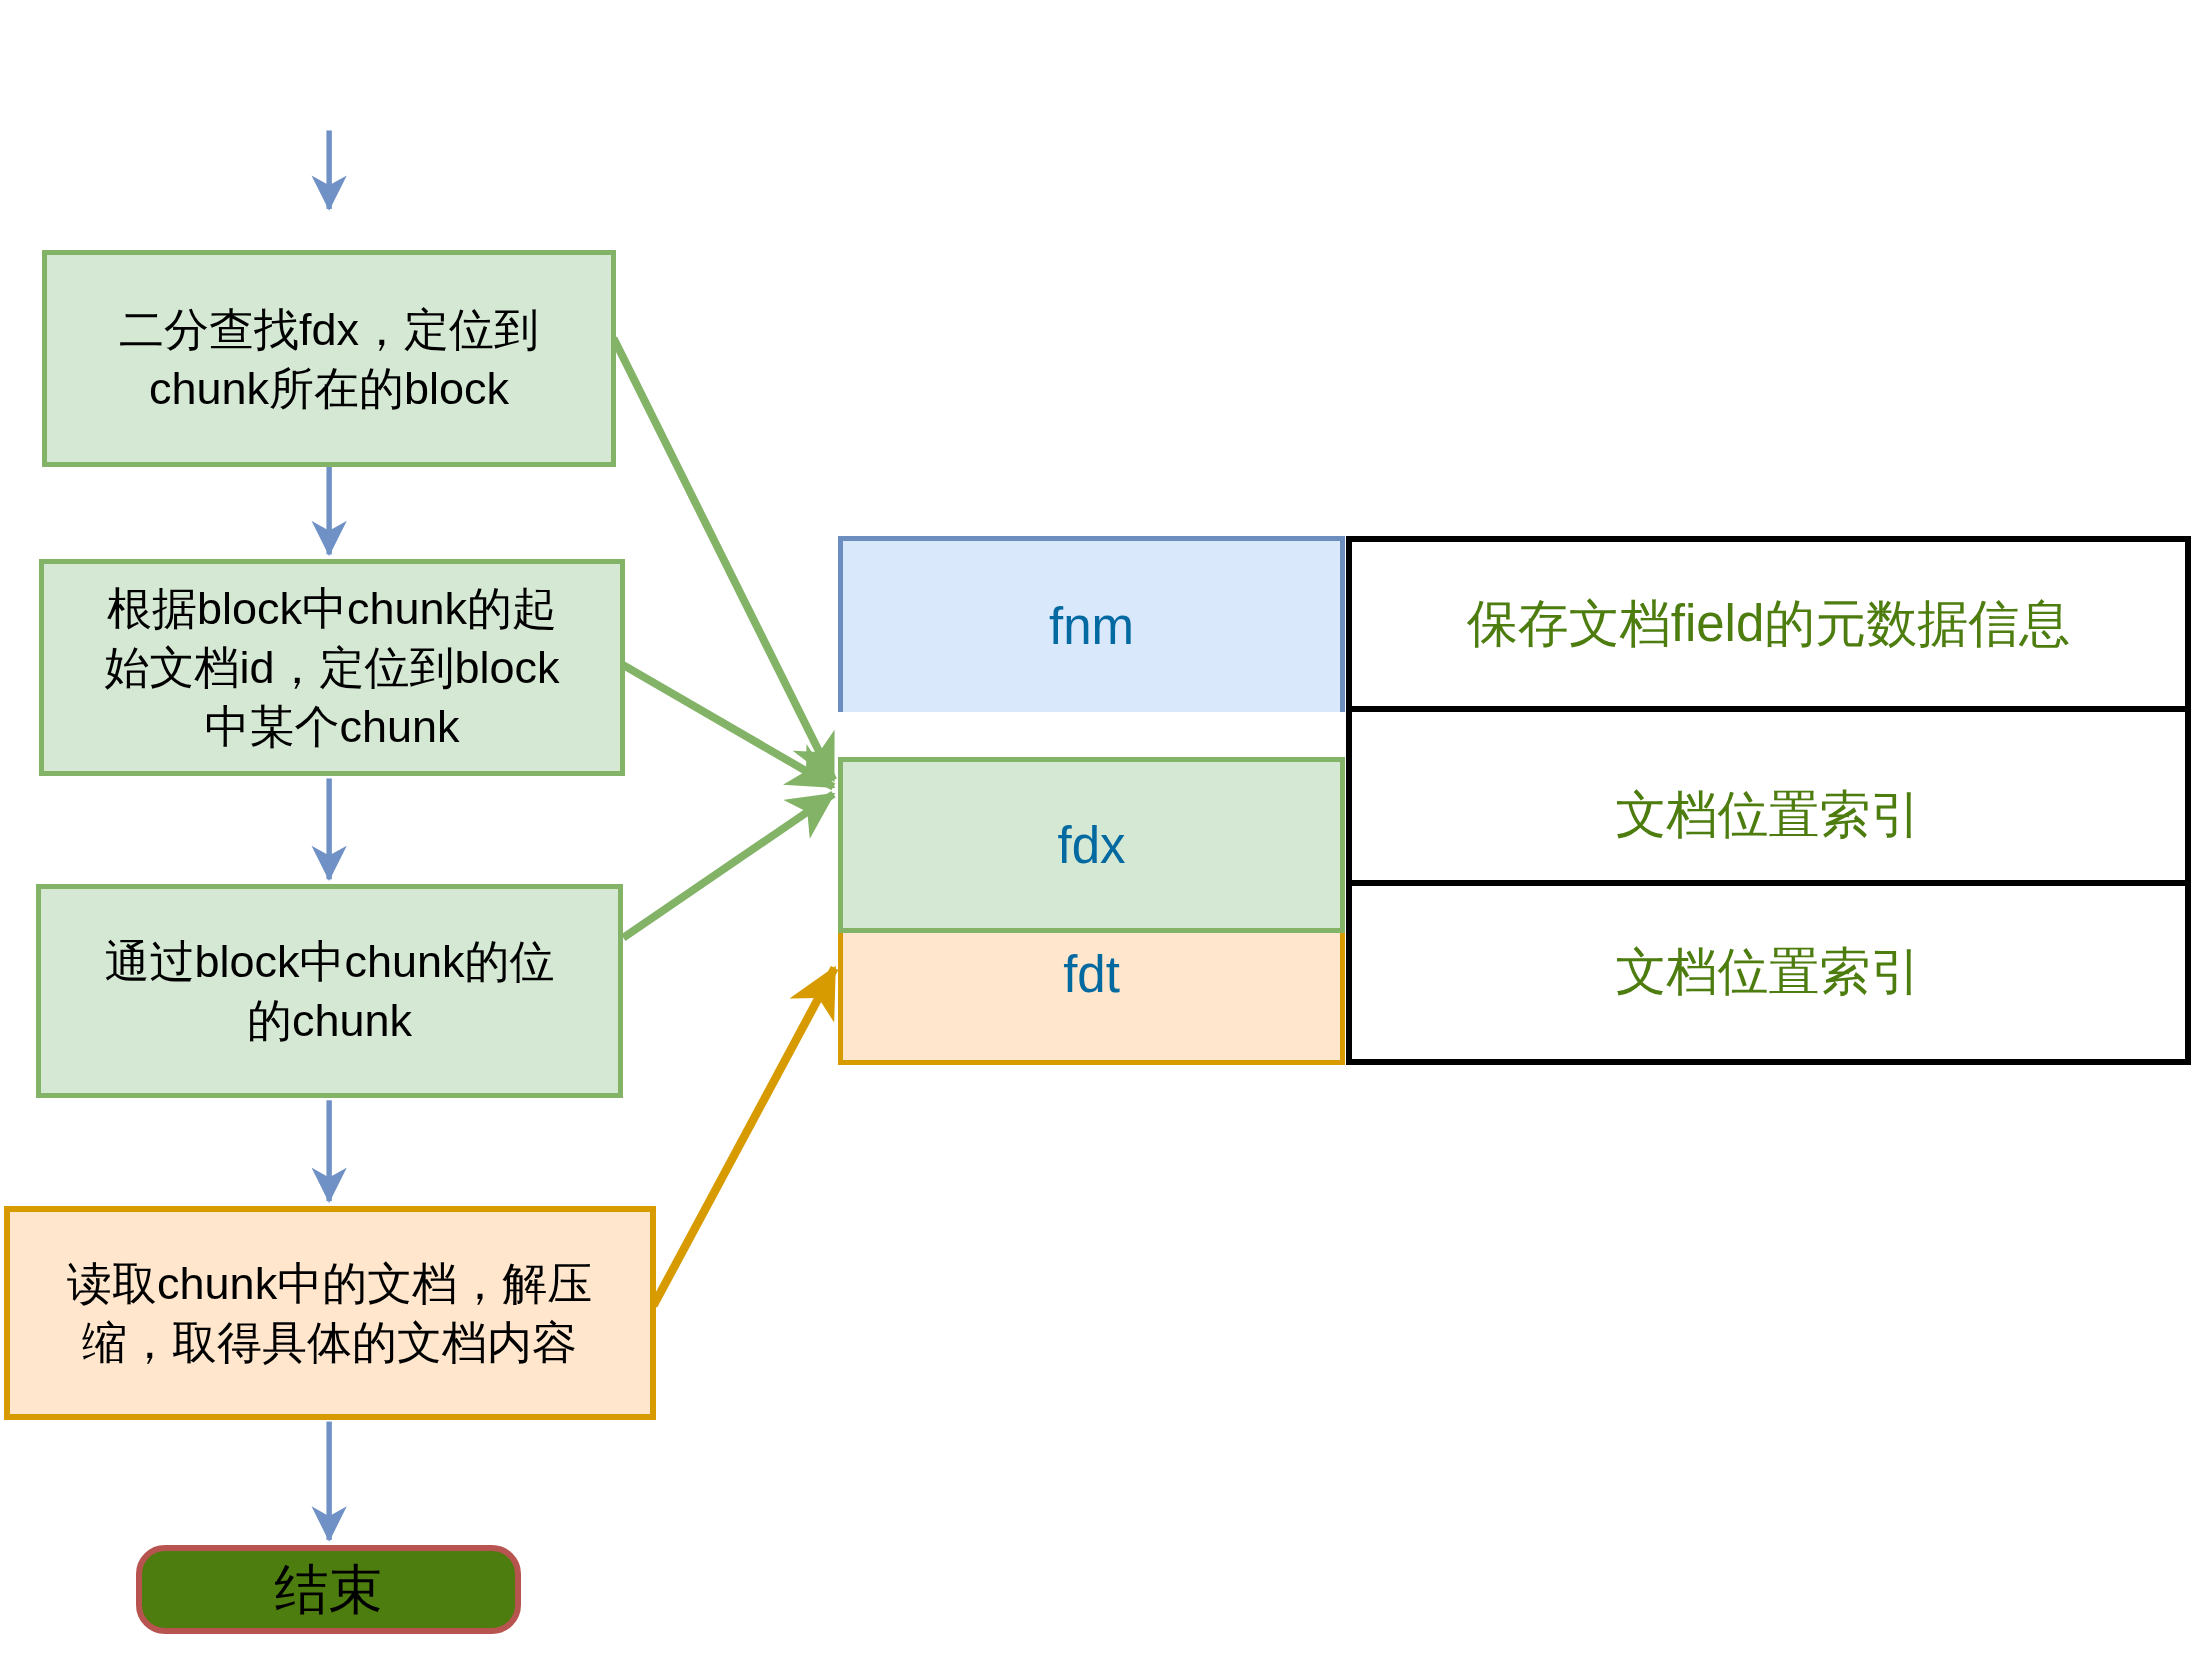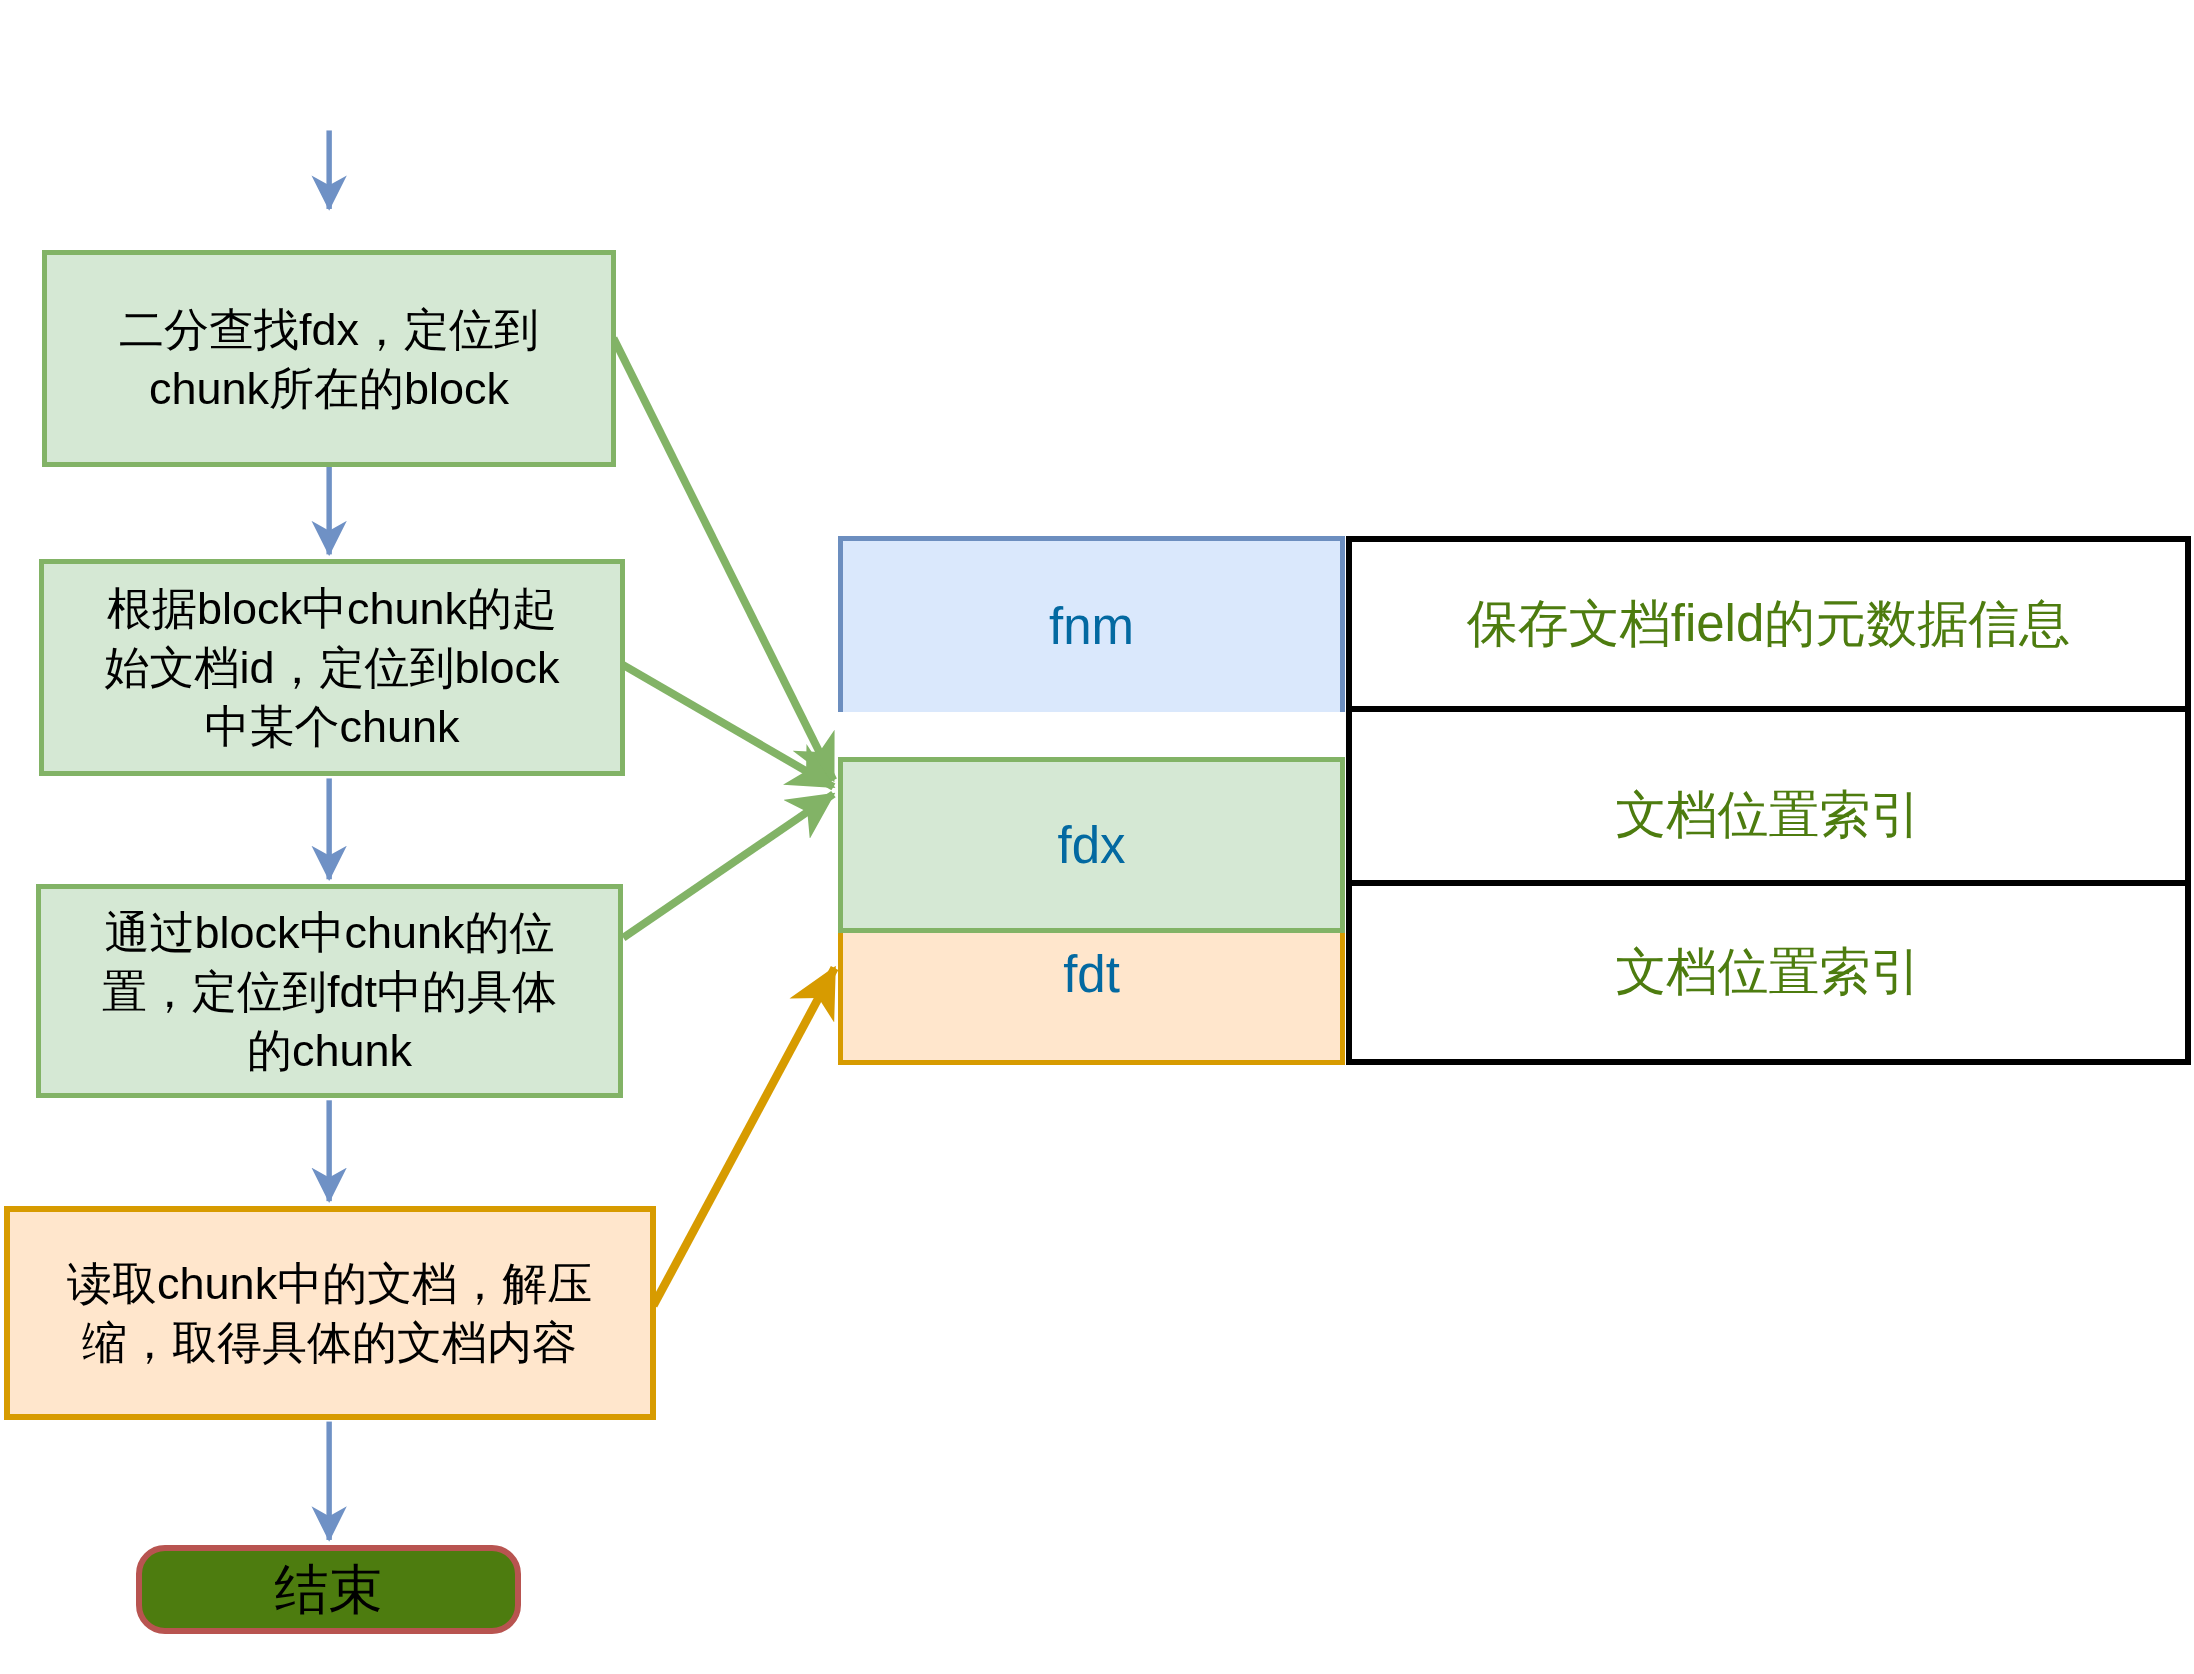--- a/index.html
+++ b/index.html
@@ -85,21 +85,20 @@
   </div>
 
   <div class="node step step-green" id="step-2">
     <span class="line">根据block中chunk的起</span>
     <span class="line">始文档id，定位到block</span>
     <span class="line">中某个chunk</span>
   </div>
 
   <div class="node step step-green" id="step-3">
     <span class="line">通过block中chunk的位</span>
-    <span class="line">置，定位到fdt中的具体</span>
     <span class="line">的chunk</span>
   </div>
 
   <div class="node step" id="step-4">
     <span class="line">读取chunk中的文档，解压</span>
     <span class="line">缩，取得具体的文档内容</span>
   </div>
 
   <div class="node terminal" id="end-node">
     <span class="line">结束</span>

